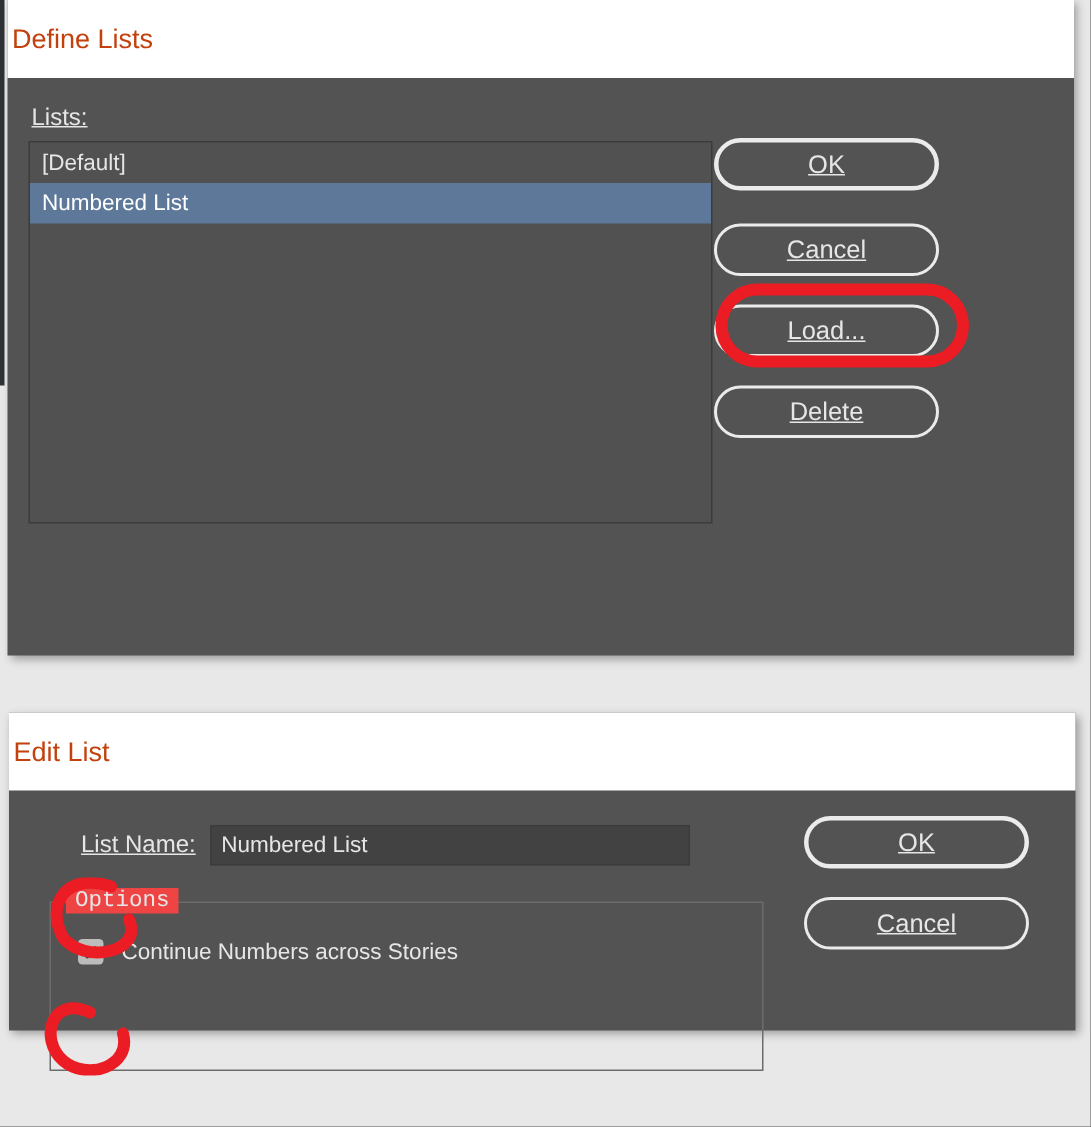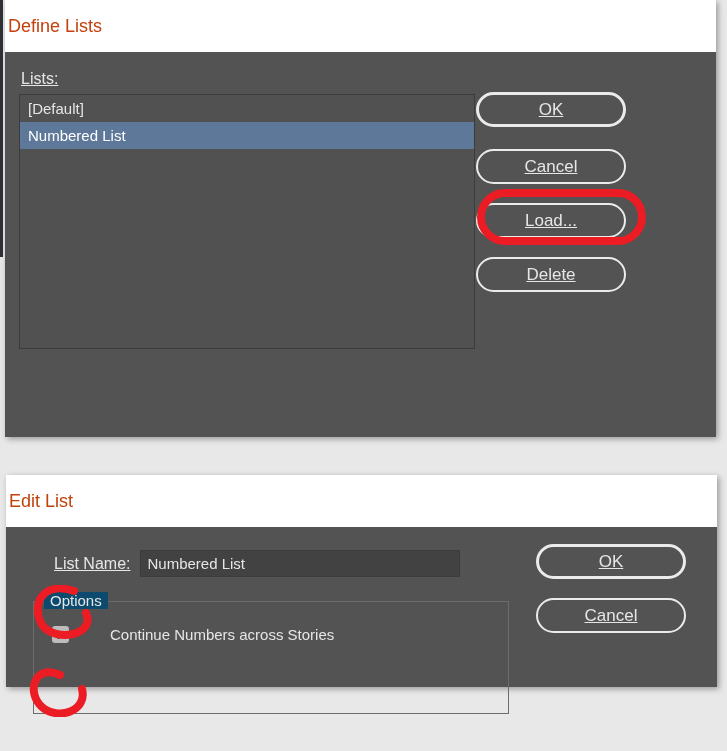--- a/index.html
+++ b/index.html
@@ -119,28 +119,28 @@
     .btn-col2 .btn { width: 150px; height: 35px; margin-bottom: 19px; }
     .fieldset {
       position: absolute;
       left: 27px; top: 74px;
       width: 476px; height: 113px;
       border: 1px solid #6c6c6c;
     }
     .legend {
       position: absolute;
       left: 10px; top: -10px;
-      background: #0c4a6e;
+      background: #ef4444;
       padding: 0 6px;
-      color: #e6e6e6; font-size: 15px;
+      color: #e6e6e6; font-size: 15px; font-family: Liberation Mono, monospace;
     }
     .opt {
       position: absolute;
       display: flex; align-items: center;
-      font-size: 15px; color: #e6e6e6; gap: 29px;
+      font-size: 15px; color: #e6e6e6;
     }
     .opt1 { left: 18px; top: 24px; }
     .opt2 { left: 18px; top: 67px; }
     .cb {
       width: 17px; height: 17px;
       border-radius: 3px;
       background: #bcbcbc;
       margin-right: 12px;
       display: flex; align-items: center; justify-content: center;
       font-size: 14px; font-weight: bold;

